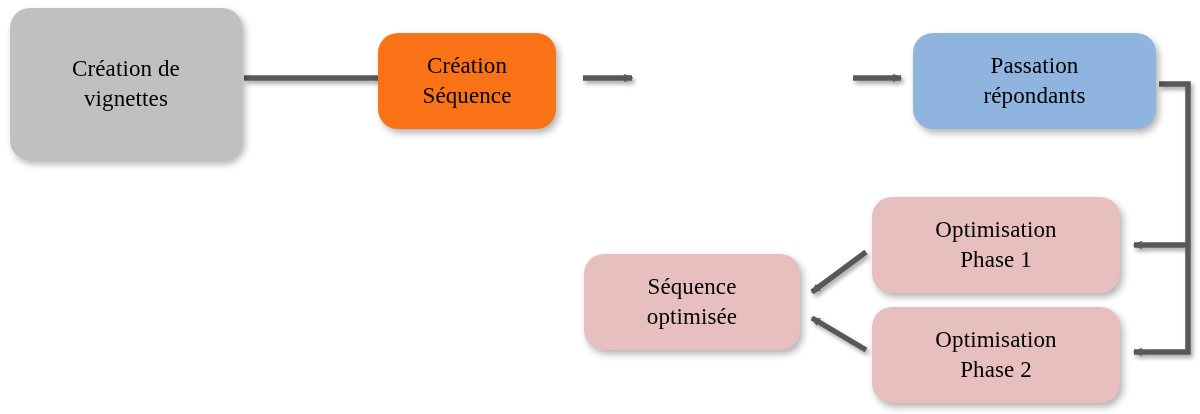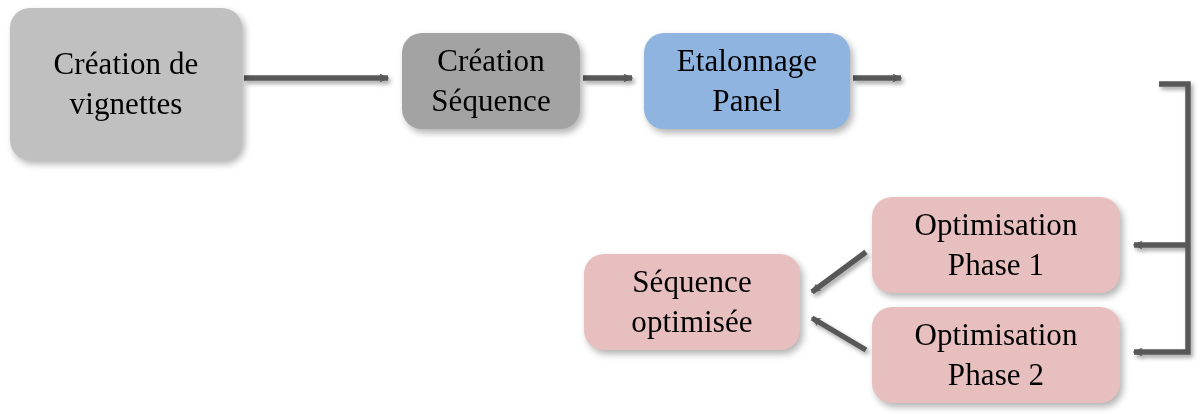--- a/index.html
+++ b/index.html
@@ -28,21 +28,21 @@
   .node {
     position: absolute;
     box-sizing: border-box;
     display: flex;
     align-items: center;
     justify-content: center;
     text-align: center;
     border-radius: 20px;
     color: #000000;
     font-family: "Liberation Serif", "DejaVu Serif", serif;
-    font-size: 31px;
+    font-size: 23px;
     line-height: 1.30;
     letter-spacing: 0.1px;
     box-shadow: 3px 4px 7px rgba(0,0,0,0.30);
     z-index: 2;
   }
   .node .label {
     display: block;
     padding: 0 8px;
     white-space: pre-line;
   }
@@ -89,30 +89,30 @@
 
       <line x1="866" y1="350" x2="812" y2="318" marker-end="url(#ah)"></line>
     </g>
   </svg>
 
   <div class="node" style="left:10px; top:8px; width:232px; height:152px; background:#c0c0c0;">
     <span class="label">Création de
 vignettes</span>
   </div>
 
-  <div class="node" style="left:402px; top:33px; width:178px; height:96px; background:#a3a3a3;">
+  <div class="node" style="left:378px; top:33px; width:178px; height:96px; background:#f97316;">
     <span class="label">Création
 Séquence</span>
   </div>
 
-  <div class="node" style="left:644px; top:33px; width:206px; height:96px; background:#8fb4e0;">
-    <span class="label">Etalonnage
-Panel</span>
+
+  <div class="node" style="left:913px; top:33px; width:243px; height:96px; background:#8fb4e0;">
+    <span class="label">Passation
+répondants</span>
   </div>
-
 
   <div class="node" style="left:872px; top:197px; width:248px; height:96px; background:#e8bfbf;">
     <span class="label">Optimisation
 Phase 1</span>
   </div>
 
   <div class="node" style="left:872px; top:307px; width:248px; height:96px; background:#e8bfbf;">
     <span class="label">Optimisation
 Phase 2</span>
   </div>

